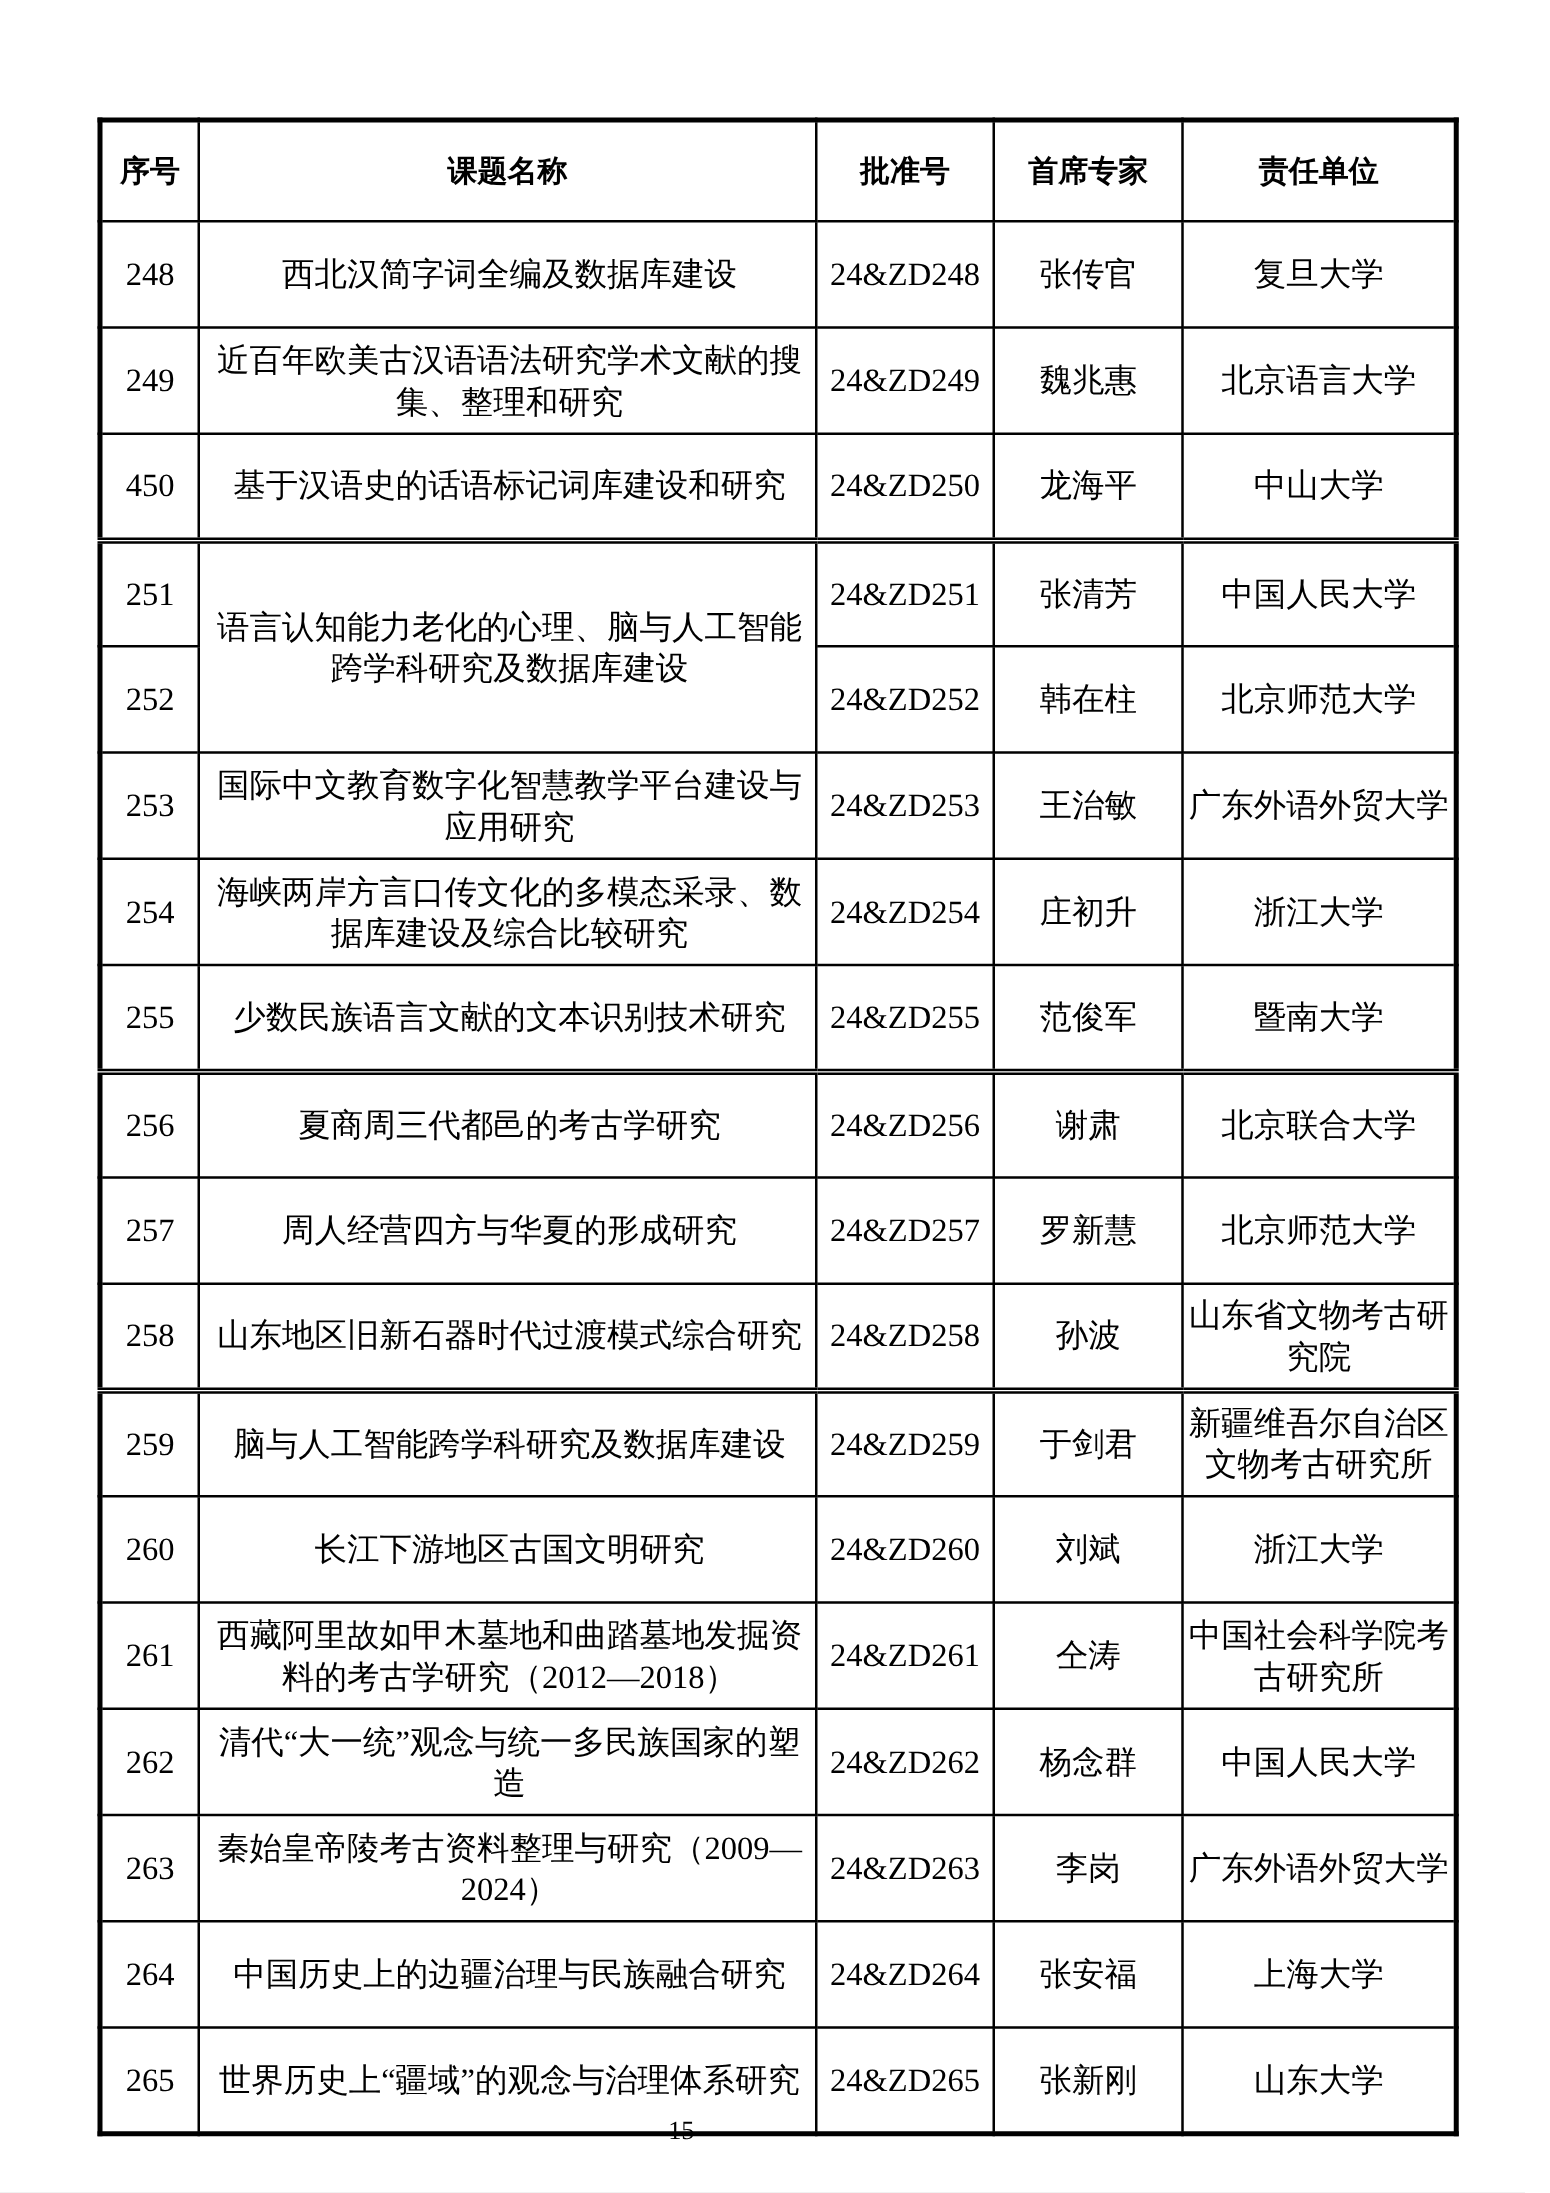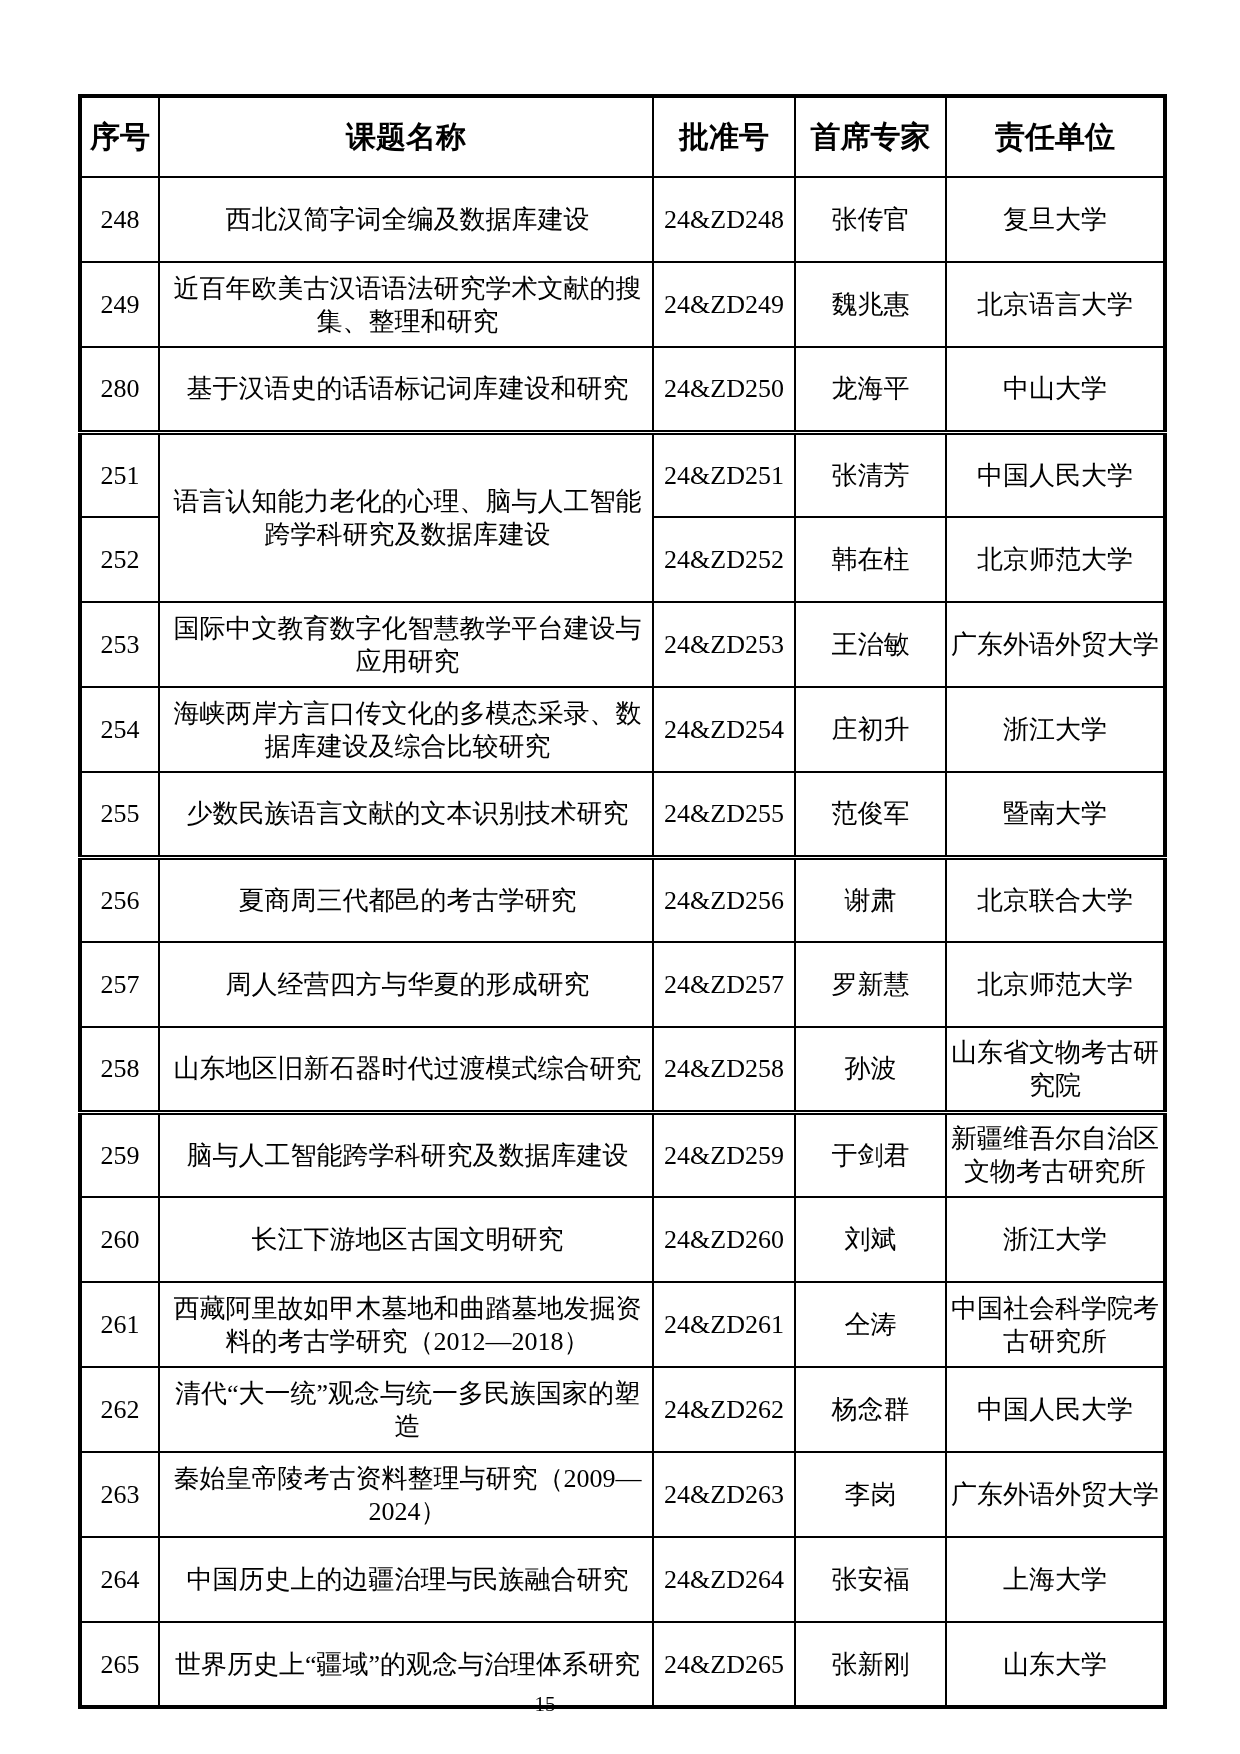--- a/index.html
+++ b/index.html
@@ -26,21 +26,21 @@
   .grant-table col.c-org    { width:219px; }
 
   .grant-table th, .grant-table td {
     border:2px solid #000;
     vertical-align:middle;
     overflow:hidden;
   }
   .grant-table thead tr { height:81px; }
   .grant-table th {
     font-weight:bold;
-    font-size:30px;
+    font-size:24px;
     text-align:center;
     padding:0;
   }
   .grant-table tbody tr { height:85px; }
   .grant-table td {
     font-size:26px;
     line-height:33px;
     padding:0;
   }
   td.cell-no, td.cell-grant, td.cell-expert, td.cell-org {
@@ -93,21 +93,21 @@
           <td class="cell-org">复旦大学</td>
         </tr>
         <tr>
           <td class="cell-no">249</td>
           <td class="cell-title">近百年欧美古汉语语法研究学术文献的搜集、整理和研究</td>
           <td class="cell-grant">24&amp;ZD249</td>
           <td class="cell-expert">魏兆惠</td>
           <td class="cell-org">北京语言大学</td>
         </tr>
         <tr>
-          <td class="cell-no">280</td>
+          <td class="cell-no">450</td>
           <td class="cell-title">基于汉语史的话语标记词库建设和研究</td>
           <td class="cell-grant">24&amp;ZD250</td>
           <td class="cell-expert">龙海平</td>
           <td class="cell-org">中山大学</td>
         </tr>
         <tr class="sep">
           <td class="cell-no">251</td>
           <td class="cell-title" rowspan="2">语言认知能力老化的心理、脑与人工智能跨学科研究及数据库建设</td>
           <td class="cell-grant">24&amp;ZD251</td>
           <td class="cell-expert">张清芳</td>

